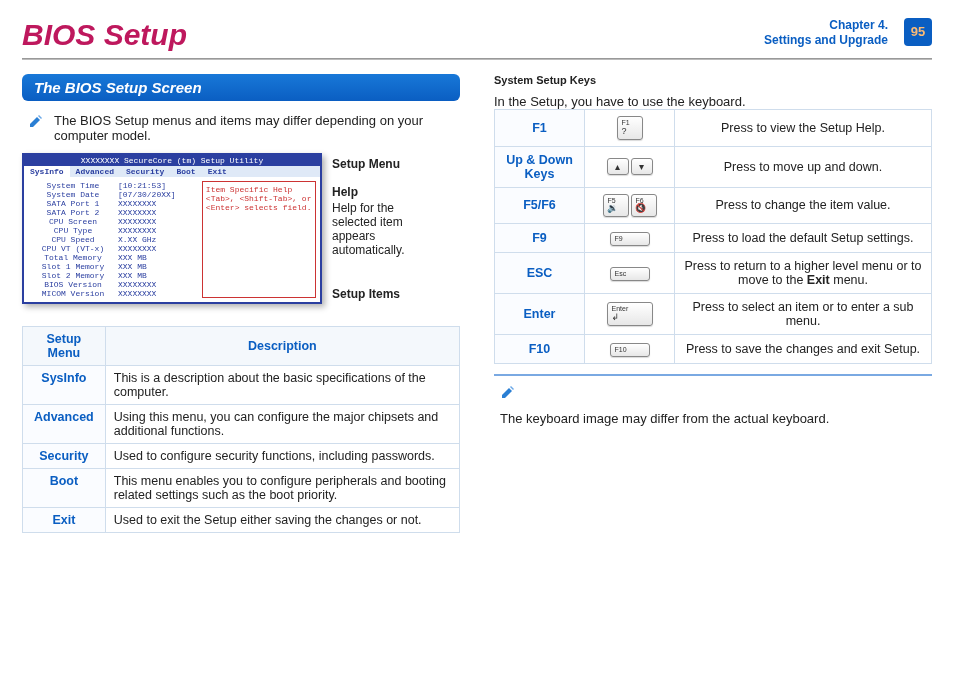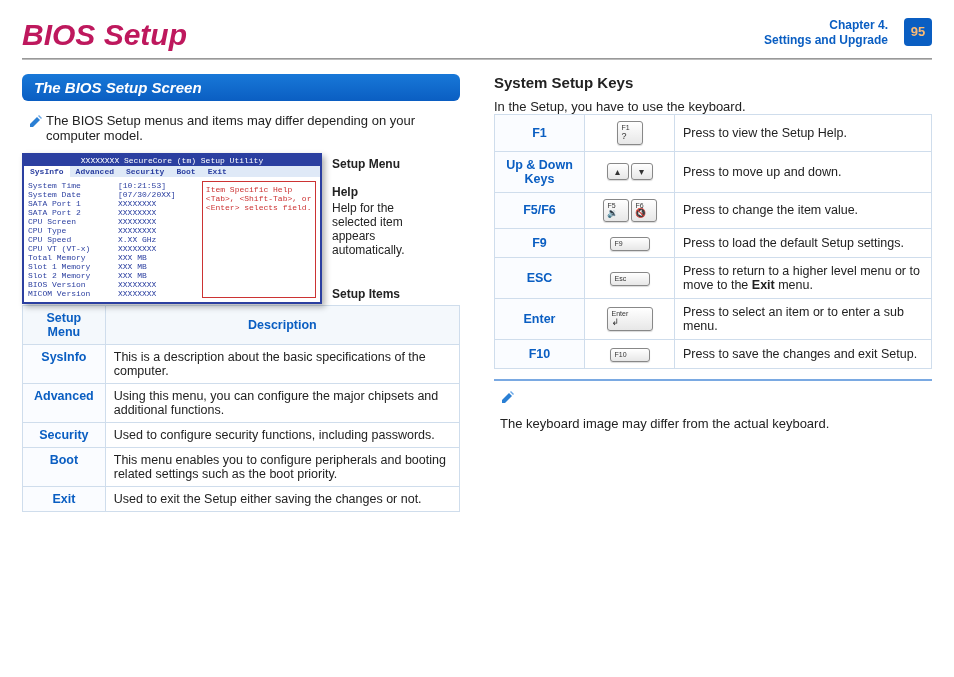--- a/index.html
+++ b/index.html
@@ -23,48 +23,48 @@
   }
   .hr { height: 2px; background: #bbb; border-top:1px solid #999; margin-bottom: 14px;}
   .cols { display: flex; gap: 34px; }
   .col { flex: 1; min-width: 0; }
   .section-bar {
     background: linear-gradient(#1878d8,#0a5ec2);
     color: #fff; font-weight: 700; font-style: italic;
     padding: 5px 12px; border-radius: 6px; font-size: 15px;
     margin-bottom: 8px;
   }
-  .note { display: flex; gap: 0; padding: 4px 6px 10px 6px; }
+  .note { display: flex; gap: 8px; padding: 4px 6px 10px 6px; }
   .note .ico { flex: 0 0 18px; }
   .pencil { width:16px; height:16px; display:inline-block;}
-  .bios-figure { display:flex; gap:10px; margin-bottom:1px; }
+  .bios-figure { display:flex; gap:10px; margin-bottom:22px; }
   .bios-box {
     border: 2px solid #2b3fa0; background:#fff; width: 300px;
     box-shadow: 3px 3px 6px rgba(0,0,0,.3);
     font-family: "Courier New", monospace; font-size: 8px; color:#2b3fa0;
   }
   .bios-titlebar { background:#2b3fa0;color:#fff;text-align:center;font-size:8px;padding:1px 0;}
   .bios-tabs { display:flex; background:#dfe9f7; }
   .bios-tab { padding:1px 6px; color:#2b3fa0; font-weight:700;}
   .bios-tab.active { background:#fff;}
   .bios-body { display:flex; padding:4px; gap:4px;}
   .bios-left { flex:1.6; }
   .bios-right { flex:1; border:1px solid #c33; padding:3px; color:#c33;}
   .bios-row { display:flex; white-space:nowrap;}
-  .bios-row .k{width:90px;}
+  .bios-row .k{width:90px;text-align:center;}
   .callouts { font-size:12px; }
   .callouts .lab { font-weight:700; margin-top:4px;}
   .callouts .sub { margin:2px 0 8px 0; max-width:110px;}
   table.menu, table.keys { width:100%; border-collapse: collapse; font-size:12.5px;}
   table.menu th { color:#0a5ec2; font-weight:700; padding:5px 8px; border:1px solid #cfddec; background:#f4f8fc; text-align:center;}
   table.menu td { border:1px solid #cfddec; padding:5px 8px; vertical-align: top;}
   table.menu td.m { color:#0a5ec2; font-weight:700; text-align:center; background:#fafcff; white-space:nowrap;}
-  .h2 { font-weight:700; font-size:15px; margin-bottom:8px;}
+  .h2 { font-weight:700; font-size:11px; margin-bottom:8px;}
   .p  { margin-bottom:0; }
-  table.keys td { border:1px solid #cfddec; padding:6px 8px; vertical-align: middle;}
+  table.keys td { border:1px solid #cfddec; padding:6px 8px; vertical-align: middle; text-align: center;}
   table.keys td.kname { color:#0a5ec2; font-weight:700; text-align:center; background:#fafcff; width:90px;}
   table.keys td.kimg { width:90px; text-align:center;}
   .keycap {
     display:inline-block; min-width:26px; padding:2px 4px;
     border:1px solid #888; border-radius:3px; background:linear-gradient(#fff,#e7e7e7);
     font-size:9px; text-align:left; line-height:1.1; box-shadow:0 1px 1px rgba(0,0,0,.15);
     margin:0 1px; color:#333; font-family: Arial, sans-serif;
   }
   .keycap .sm{font-size:7px;display:block;}
   .arrow { text-align:center; font-size:10px; padding:2px 6px; min-width:22px;}

